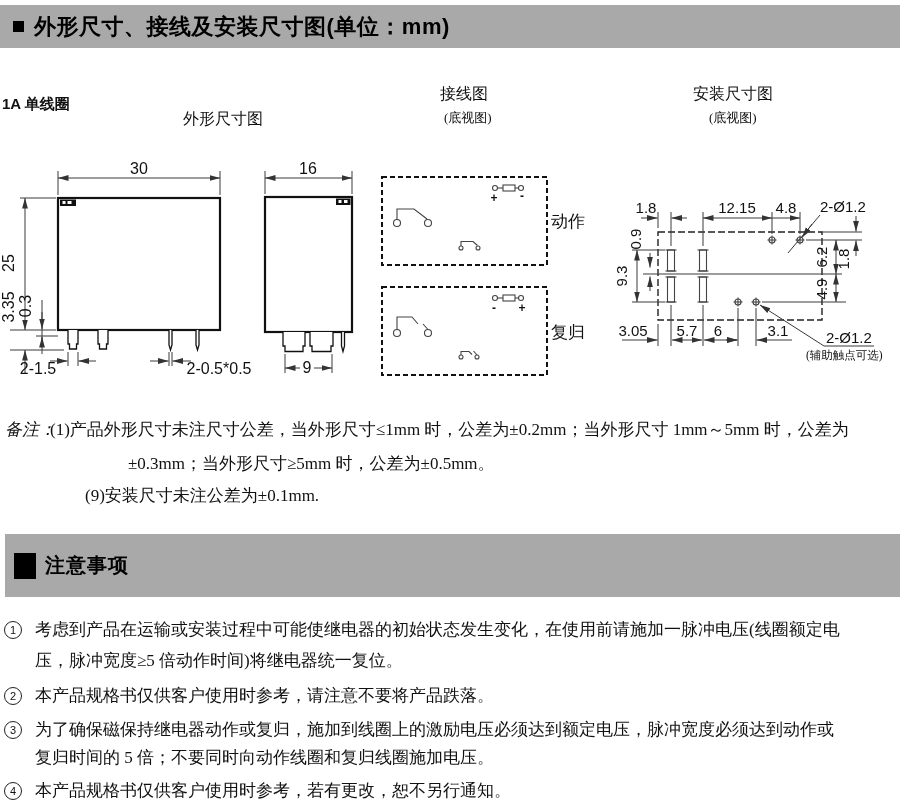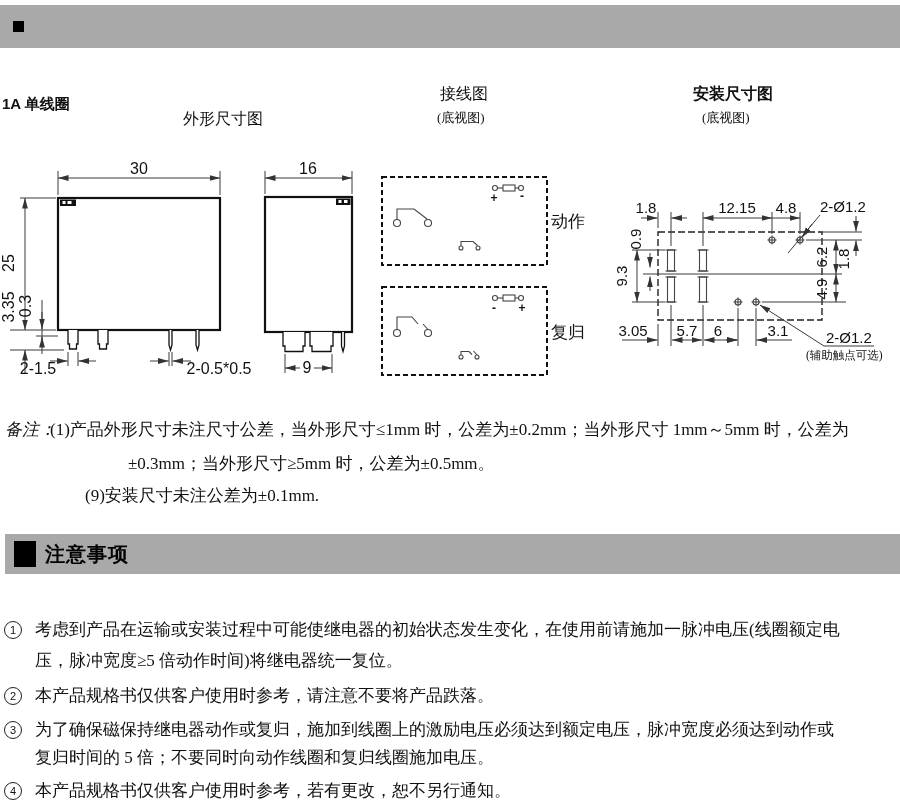--- a/index.html
+++ b/index.html
@@ -2,26 +2,26 @@
 <html><head>
 <meta charset="utf-8">
 <style>
   html,body{margin:0;padding:0;background:#fff;}
   #page{position:relative;width:900px;height:804px;background:#fff;overflow:hidden;
         font-family:"Liberation Serif", serif;color:#111;}
   .bar{position:absolute;left:0;width:900px;background:#a9a9a9;display:flex;align-items:center;}
   #bar1{top:5px;height:43px;padding-left:13px;box-sizing:border-box;}
   #bar1 .sq{width:11px;height:11px;background:#000;margin-right:10px;flex:0 0 auto;}
   #bar1 .t{font-family:"Liberation Sans", sans-serif;font-weight:bold;font-size:22px;color:#000;letter-spacing:.5px;}
-  #bar2{top:534px;left:5px;width:895px;height:40px;padding-left:9px;box-sizing:border-box;}
+  #bar2{top:534px;left:5px;width:895px;height:63px;padding-left:9px;box-sizing:border-box;}
   #bar2 .sq{width:22px;height:26px;background:#000;margin-right:9px;flex:0 0 auto;}
   #bar2 .t{font-family:"Liberation Sans", sans-serif;font-weight:bold;font-size:20px;color:#000;letter-spacing:1px;}
   .abs{position:absolute;white-space:nowrap;}
   .colhead{font-size:16px;}
-  .colsub{font-size:13px;}
+  .colsub{font-size:13px;margin-left:7px;}
   .prod{font-family:"Liberation Sans", sans-serif;font-weight:bold;font-size:15px;}
   .body{font-size:17px;line-height:1;}
   .num{position:absolute;width:16px;height:16px;border:1px solid #222;border-radius:50%;
        font-family:"Liberation Sans", sans-serif;font-size:11px;line-height:16px;text-align:center;}
   svg{position:absolute;left:0;top:150px;}
   .thick{stroke:#111;stroke-width:2.2;fill:none;}
   .thin{stroke:#3a3a3a;stroke-width:1;fill:none;}
   .pin{stroke:#111;stroke-width:1.3;fill:#fff;}
   .dash{stroke:#111;stroke-width:2;fill:none;stroke-dasharray:5 3;}
   .mrect{stroke:#222;stroke-width:1.4;fill:none;stroke-dasharray:7 3;}
@@ -33,27 +33,28 @@
   .sgn{font-family:"Liberation Sans", sans-serif;font-size:12px;font-weight:bold;}
   .note{font-family:"Liberation Serif", serif;font-size:11.5px;}
 </style>
 </head>
 <body>
 
 <div id="page">
 
   <div class="bar" id="bar1">
     <span class="sq"></span>
+    <span class="t">外形尺寸、接线及安装尺寸图(单位：mm)</span>
   </div>
 
   <span class="abs prod" style="left:2px;top:83px;margin-top:12px;">1A 单线圈</span>
   <span class="abs colhead" style="left:183px;top:84px;margin-top:25px;">外形尺寸图</span>
   <span class="abs colhead" style="left:440px;top:84px;">接线图</span>
   <span class="abs colsub" style="left:437px;top:109px;">(底视图)</span>
-  <span class="abs colhead" style="left:693px;top:84px;font-weight:bold;">安装尺寸图</span>
+  <span class="abs colhead" style="left:693px;top:84px;">安装尺寸图</span>
   <span class="abs colsub" style="left:702px;top:109px;">(底视图)</span>
 
   <svg width="900" height="260" viewBox="0 150 900 260">
     <defs>
       <marker id="ar" viewBox="0 0 11 8" refX="10.5" refY="4" markerWidth="11" markerHeight="8" markerUnits="userSpaceOnUse" orient="auto-start-reverse">
         <path d="M0,1.1 L10.6,4 L0,6.9 Z" fill="#333"></path>
       </marker>
     </defs>
 
     <g>

